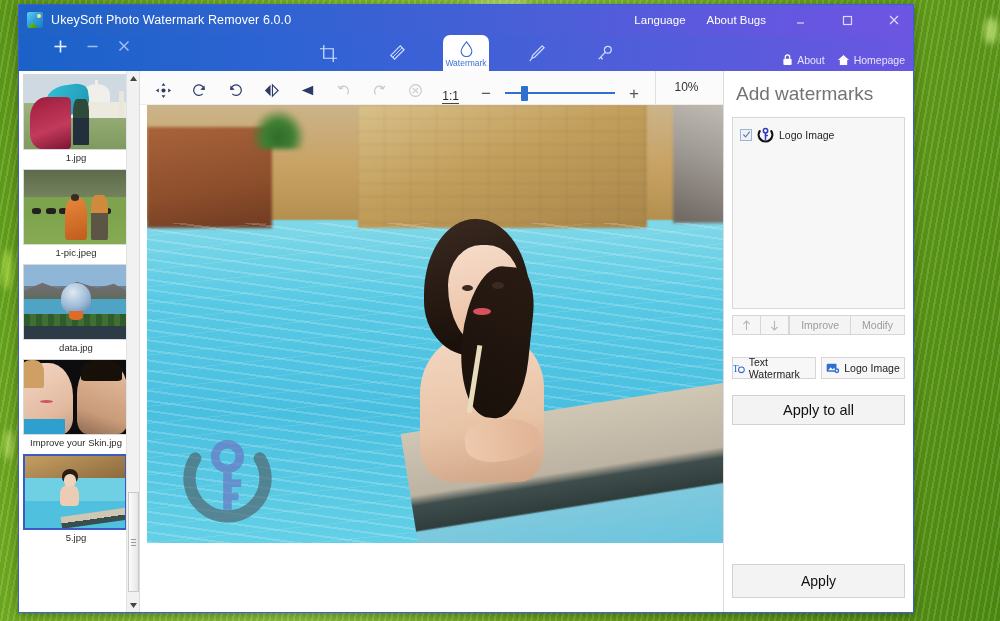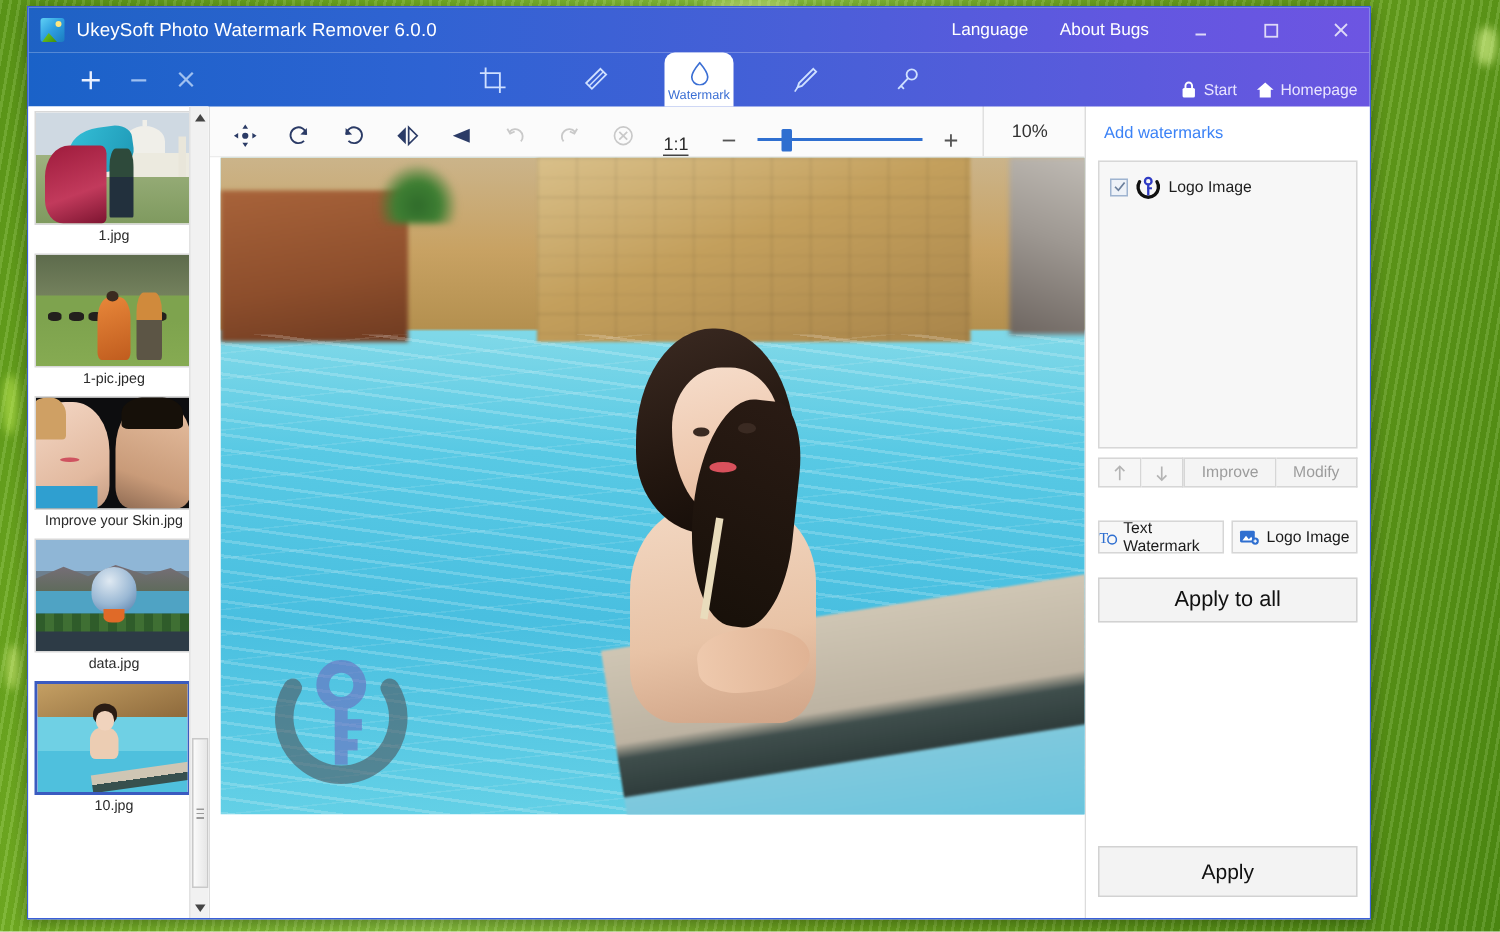--- a/index.html
+++ b/index.html
@@ -51,21 +51,21 @@
   .wbtn {
     width: 26px; height: 22px; display: flex; align-items: center; justify-content: center;
     color: #e3e0f7; font-size: 13px; cursor: pointer; line-height: 1;
   }
   .wbtn svg { display:block; }
 
   
   .toolbar {
     height: 36px; flex: none;
     background: linear-gradient(to right, #1a62c8 0%, #2e63d3 30%, #4a5fd8 62%, #6a56e1 100%);
-    display: flex; align-items: flex-end; position: relative; color: #dfe7ff;
+    display: flex; align-items: flex-start; position: relative; color: #dfe7ff;
   }
   .tb-left { display: flex; align-items: center; gap: 10px; padding: 0 0 7px 30px; }
   .icon-btn {
     width: 22px; height: 22px; display: flex; align-items: center; justify-content: center;
     cursor: pointer; color: #cfe0ff;
   }
   .tools-center {
     position: absolute; left: 50%; transform: translateX(-50%);
     bottom: 0; display: flex; align-items: flex-end; gap: 26px; height: 36px;
   }
@@ -150,21 +150,21 @@
   .canvas {
     flex: 1; background: #ffffff; position: relative; overflow: hidden; padding: 0;
   }
   .photo-wrap { position: absolute; left: 7px; top: 0; width: 658px; height: 438px; overflow: hidden; }
 
   
   .rpanel {
     width: 190px; flex: none; background:#ffffff; border-left:1px solid #dcdcdc;
     display:flex; flex-direction: column; padding: 0 8px;
   }
-  .rp-title { font-size: 11px; color:#3b82f6; padding: 12px 2px 12px 4px; }
+  .rp-title { font-size: 19px; color:#737373; padding: 12px 2px 12px 4px; }
   .wm-list {
     flex: none; height: 192px; border: 1px solid #d7d7d7; background:#f7f7f7; padding: 6px 5px;
   }
   .wm-item { display:flex; align-items:center; gap:5px; padding:2px; cursor:pointer; }
   .wm-check {
     width: 12px; height: 12px; border: 1px solid #9fb4d0; background:#eef2f8;
     display:flex; align-items:center; justify-content:center; flex:none;
   }
   .wm-check svg { display:block; }
   .wm-label { font-size: 10.5px; color:#1d1d1d; }
@@ -413,21 +413,21 @@
         </svg>
       </div>
     </div>
 
     <div class="tb-sub">
       <div class="sublink">
         <svg width="11" height="12" viewBox="0 0 12 13">
           <rect x="1.5" y="5" width="9" height="7" rx="1.2" fill="#ffffff"></rect>
           <path d="M3.6 5 V3.4 A2.4 2.4 0 0 1 8.4 3.4 V5" fill="none" stroke="#ffffff" stroke-width="1.4"></path>
         </svg>
-        <span>Start</span>
+        <span>About</span>
       </div>
       <div class="sublink">
         <svg width="13" height="12" viewBox="0 0 14 13">
           <path d="M7 1 L13 6.4 H11 V12 H3 V6.4 H1 Z" fill="#ffffff"></path>
         </svg>
         <span>Homepage</span>
       </div>
     </div>
   </div>
 
@@ -462,57 +462,57 @@
               <div class="man2"></div>
                 <div class="dress"></div>
                 <div class="head1"></div>
             </div>
           </div>
           <div class="cap">1-pic.jpeg</div>
         </div>
 
         <div class="thumb">
           <div class="imgbox">
+            <div class="th-balloon ph">
+              <div class="mtn"></div>
+                <div class="trees"></div>
+              <div class="bal"></div>
+                <div class="bal2"></div>
+            </div>
+          </div>
+          <div class="cap">data.jpg</div>
+        </div>
+
+        <div class="thumb">
+          <div class="imgbox">
             <div class="th-skin ph">
               <div class="f2"></div>
                 <div class="h2"></div>
               <div class="f1"></div>
                 <div class="h1"></div>
               <div class="lip1"></div>
                 <div class="shirt"></div>
             </div>
           </div>
           <div class="cap">Improve your Skin.jpg</div>
-        </div>
-
-        <div class="thumb">
-          <div class="imgbox">
-            <div class="th-balloon ph">
-              <div class="mtn"></div>
-                <div class="trees"></div>
-              <div class="bal"></div>
-                <div class="bal2"></div>
-            </div>
-          </div>
-          <div class="cap">data.jpg</div>
         </div>
 
         <div class="thumb selected">
           <div class="imgbox">
             <div class="th-pool ph">
               <div class="wall"></div>
                 <div class="ledge"></div>
               <div class="pr">
                   <div class="bb"></div>
                   <div class="hh"></div>
                   <div class="ff"></div>
                 </div>
             </div>
           </div>
-          <div class="cap">10.jpg</div>
+          <div class="cap">5.jpg</div>
         </div>
 
       </div>
 
       <div class="sb-scroll" style="position:absolute;right:0;top:0;bottom:0;">
         <div class="sb-arrow">
           <svg width="9" height="7" viewBox="0 0 9 7">
               <path d="M4.5 1 L8 6 L1 6 Z" fill="#444"></path>
             </svg>
         </div>

